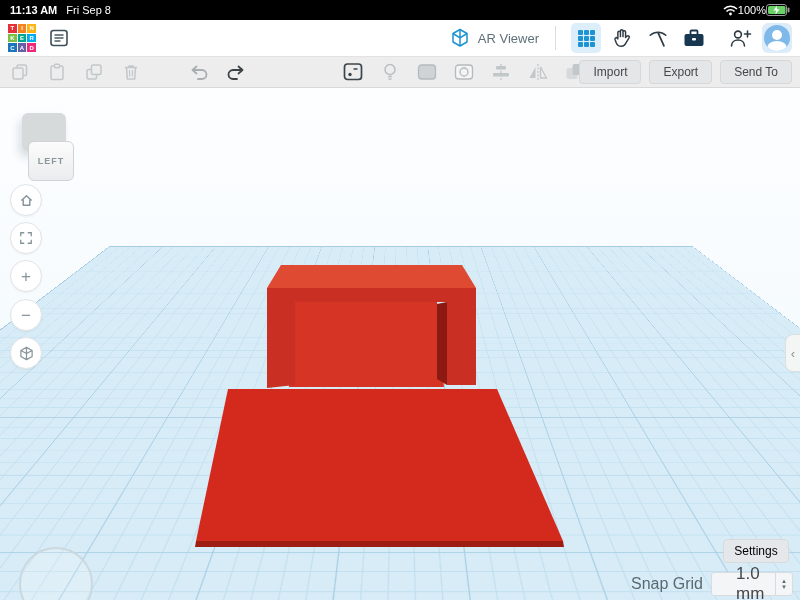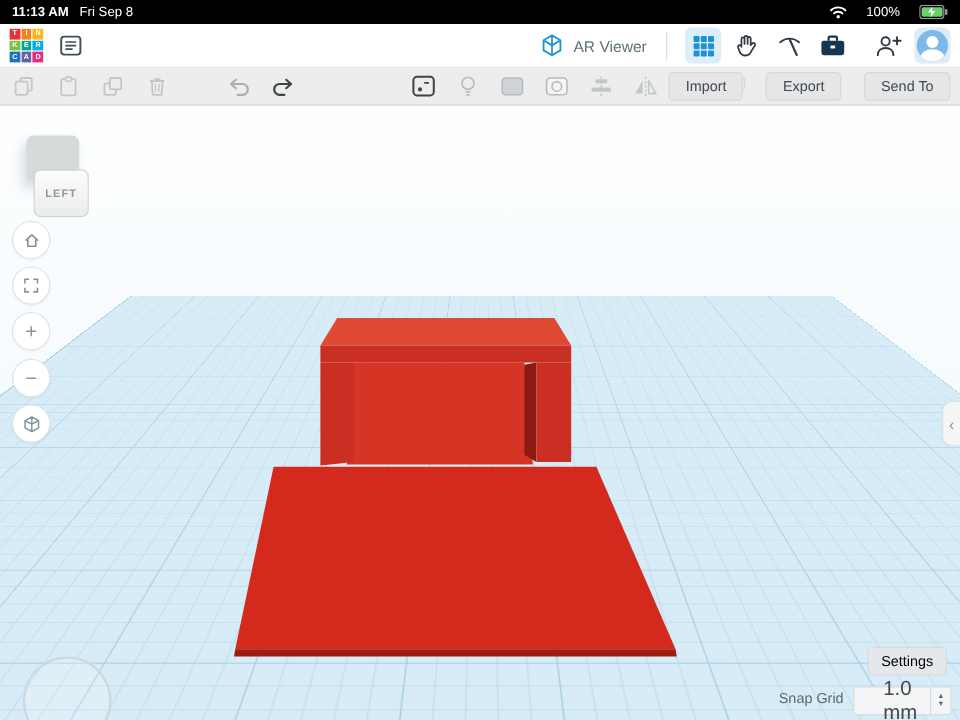--- a/index.html
+++ b/index.html
@@ -4,21 +4,21 @@
 <style>
   html,body{margin:0;padding:0;background:#888;}
   .screen{position:relative;width:800px;height:600px;background:#fff;overflow:hidden;
           font-family:"Liberation Sans",sans-serif;-webkit-font-smoothing:antialiased;}
 
   
   .status-bar{height:20px;background:#000;color:#fff;display:flex;justify-content:space-between;
               align-items:center;padding:0 10px;font-size:11px;}
   .sb-left{display:flex;gap:9px;align-items:center;}
   .sb-time{font-weight:700;}
-  .sb-right{display:flex;gap:16px;align-items:center;}
+  .sb-right{display:flex;gap:0;align-items:center;}
 
   
   .header{height:36px;background:#fff;display:flex;align-items:center;padding:0 8px;
           border-bottom:1px solid #e2e2e2;position:relative;z-index:10;}
   .logo{width:28px;height:28px;display:grid;grid-template-columns:repeat(3,1fr);
         grid-template-rows:repeat(3,1fr);gap:1px;cursor:pointer;}
   .logo-cell{display:grid;place-items:center;color:#fff;font-size:6px;font-weight:700;line-height:1;}
   .menu-btn{margin-left:11px;display:grid;place-items:center;width:24px;height:24px;}
   .title{margin-left:10px;font-size:13px;font-weight:700;color:#3d3d3d;}
   .hspacer{flex:1;}
@@ -32,21 +32,21 @@
   .avatar{width:30px;height:30px;border-radius:6px;background:#dcecf9;display:grid;place-items:center;margin-left:4px;}
   .avatar .circ{width:26px;height:26px;border-radius:50%;background:#7fb9e9;overflow:hidden;position:relative;}
   .avatar .head{position:absolute;left:8px;top:5px;width:10px;height:10px;border-radius:50%;background:#fff;}
   .avatar .body{position:absolute;left:3px;top:16px;width:20px;height:14px;border-radius:50%;background:#fff;}
 
   
   .toolbar{position:relative;height:30px;background:#ededee;border-bottom:1px solid #d8d8d8;z-index:9;}
   .tb-left,.tb-mid,.tb-right{position:absolute;top:0;bottom:0;display:flex;align-items:center;}
   .tb-left{left:8px;gap:13px;}
   .tb-mid{left:341px;gap:13px;}
-  .tb-right{right:8px;gap:19px;}
+  .tb-right{right:8px;gap:8px;}
   .tb-ic{display:grid;place-items:center;width:24px;height:24px;}
   .undo-gap{width:18px;}
   .tb-btn{height:22px;padding:0 13px;background:#e5e6e7;border:1px solid #d6d7d8;border-radius:4px;
           font-size:12px;color:#44484b;display:flex;align-items:center;cursor:pointer;}
 
   
   .canvas{position:absolute;top:87px;left:0;right:0;bottom:0;overflow:hidden;
           background:linear-gradient(180deg,#fdfeff 0%,#f6fbfd 45%,#f2f9fc 100%);}
   .workplane{position:absolute;left:-150px;top:-294px;width:1100px;height:1300px;z-index:0;
      background-color:#d7ecf7;
@@ -79,21 +79,21 @@
                 display:grid;place-items:center;color:#8a9297;font-size:13px;cursor:pointer;}
 
   
   .orbit{position:absolute;left:19px;top:460px;width:70px;height:70px;border-radius:50%;
          border:2px solid #ccd8de;background:rgba(255,255,255,.18);z-index:4;}
 
   
   .settings-btn{position:absolute;left:723px;top:452px;width:64px;height:22px;background:rgba(230,231,232,.92);
                 border:1px solid #d9dadb;border-radius:4px;display:grid;place-items:center;
                 font-size:12px;color:#000000;z-index:5;cursor:pointer;}
-  .snap-label{position:absolute;right:97px;top:488px;font-size:12px;color:#5a6a72;z-index:5;}
+  .snap-label{position:absolute;right:97px;top:488px;font-size:16px;color:#5a6a72;z-index:5;}
   .snap-select{position:absolute;left:711px;top:485px;width:80px;height:22px;background:#f4f5f6;
                border:1px solid #d9dcde;border-radius:3px;display:flex;align-items:center;z-index:5;cursor:pointer;}
   .snap-value{flex:1;font-size:17px;color:#44484b;padding-left:24px;}
   .stepper{width:16px;height:100%;border-left:1px solid #d9dcde;display:flex;flex-direction:column;
            align-items:center;justify-content:center;color:#5f6a70;font-size:7px;line-height:.9;}
 </style>
 </head>
 <body>
 
 <div class="screen">

